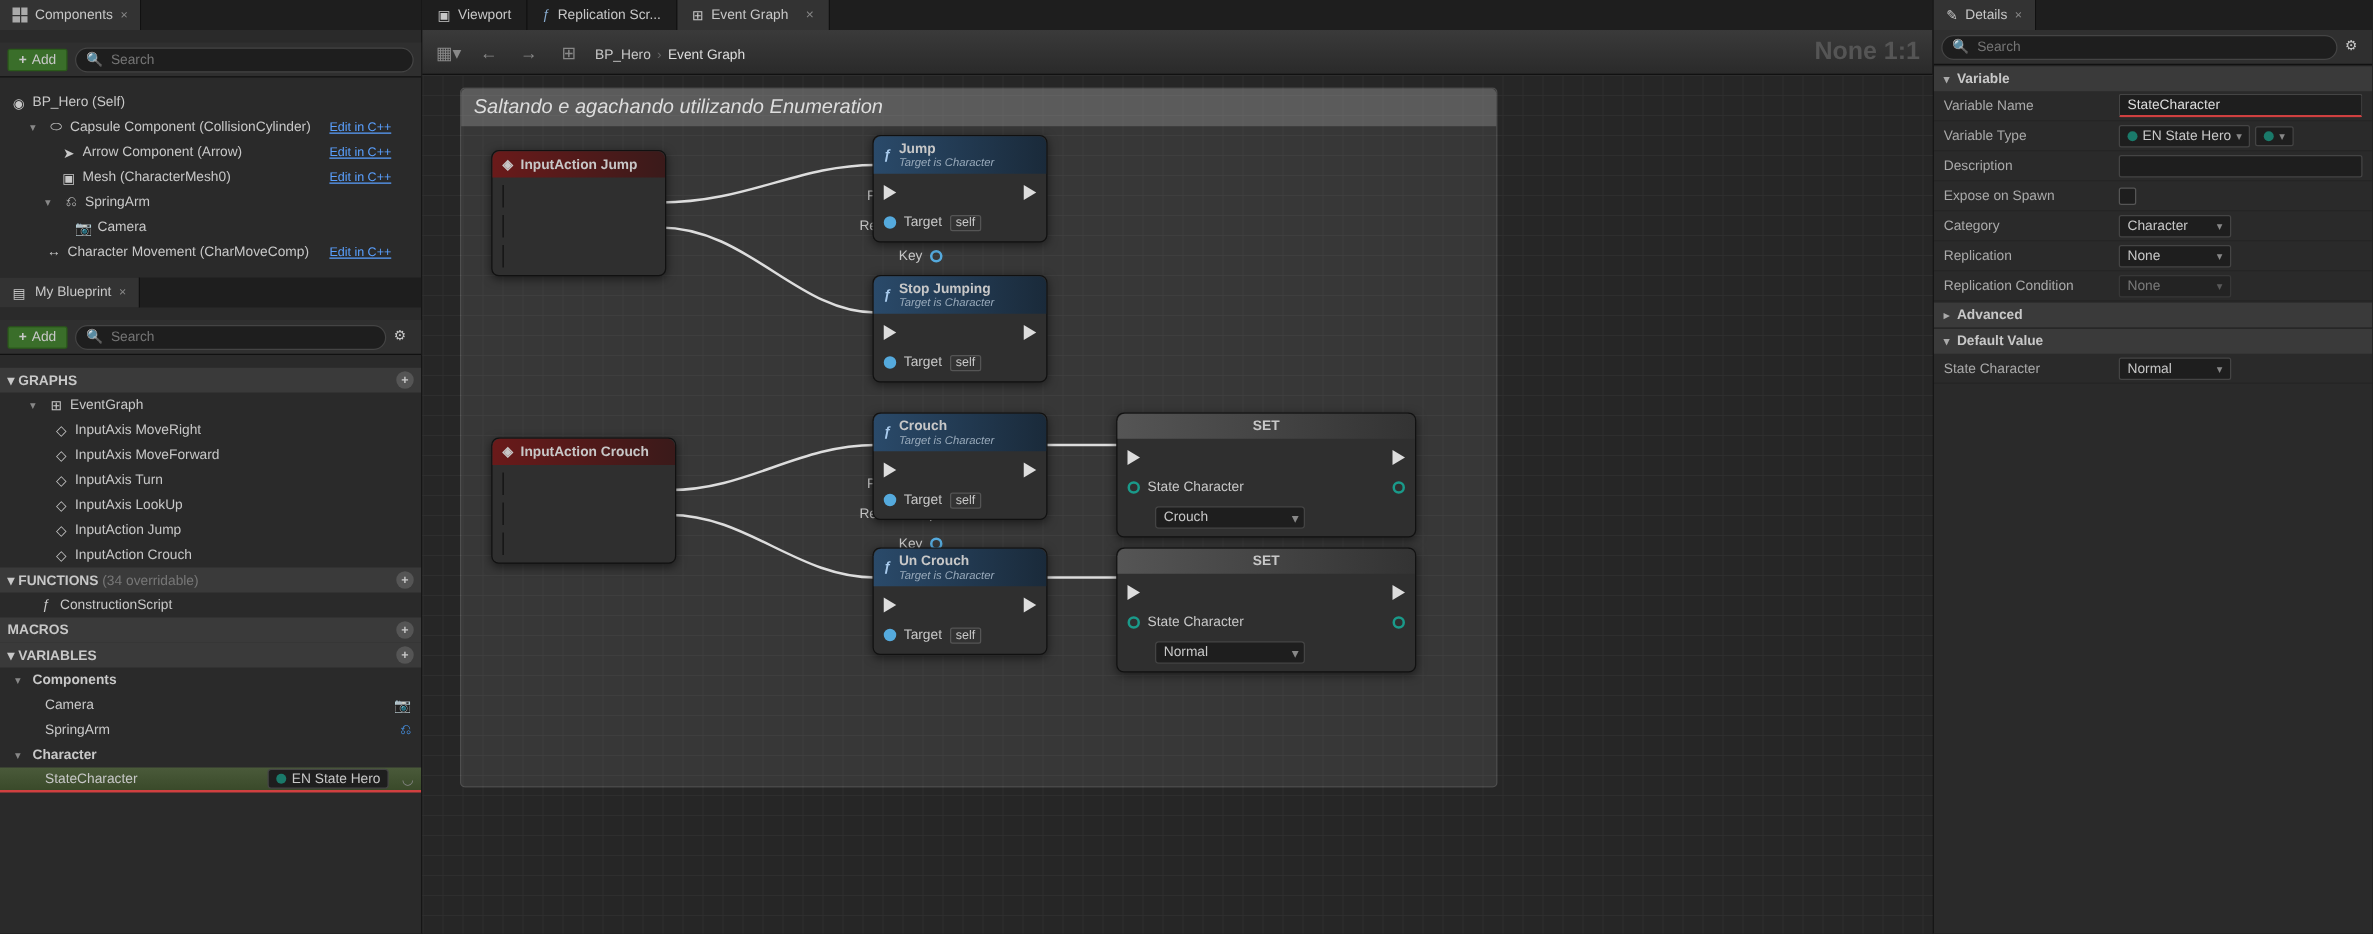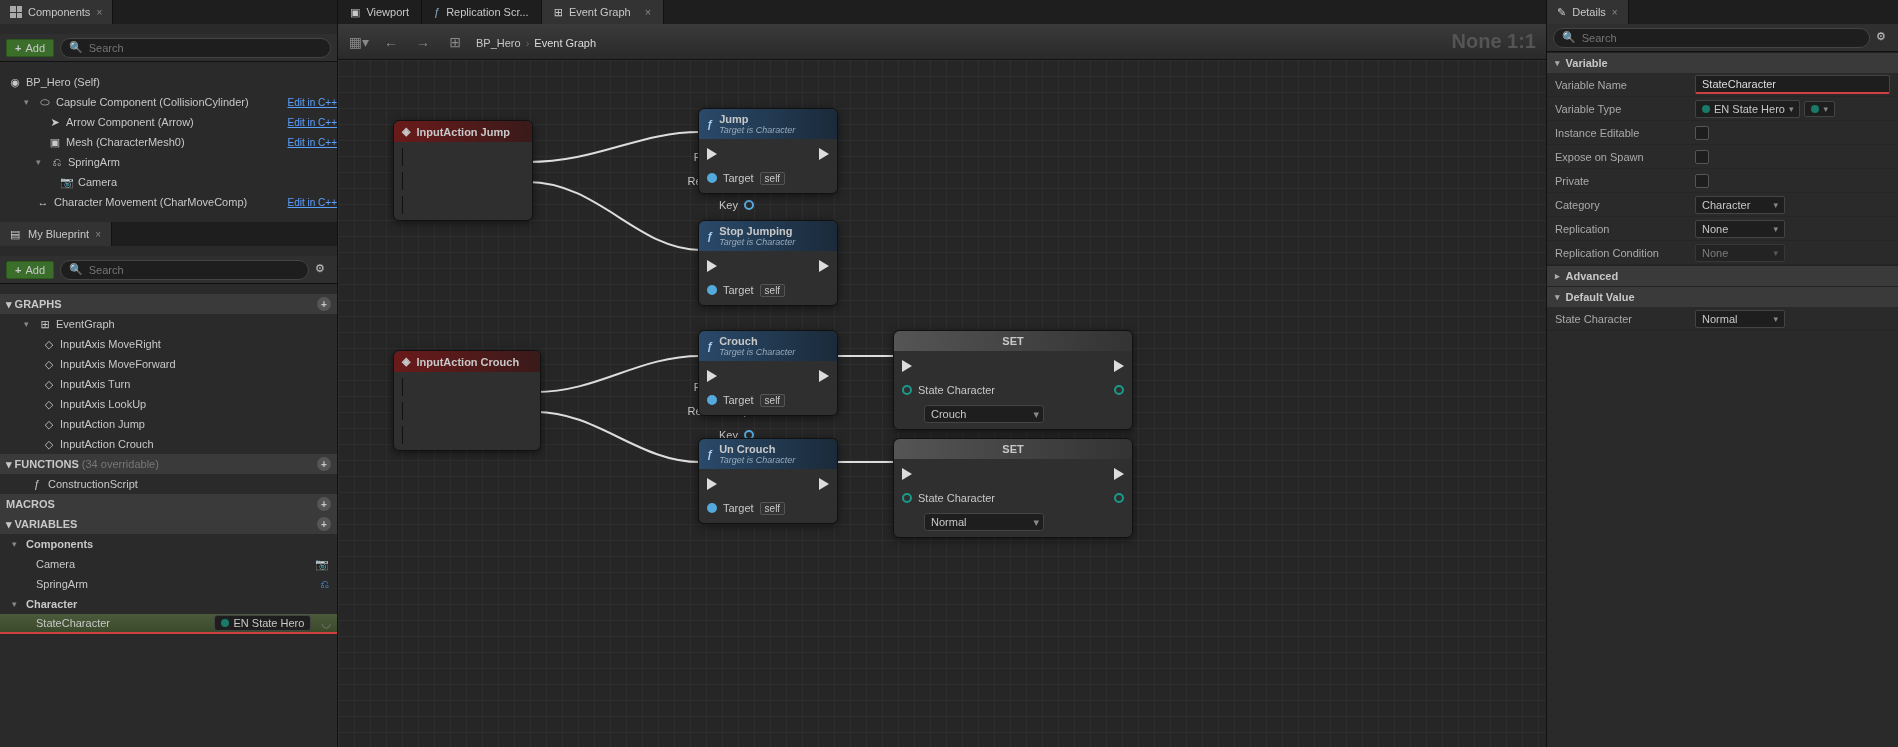--- a/index.html
+++ b/index.html
@@ -24,21 +24,21 @@
 .search input { background: transparent; border: none; outline: none; color: #c8c8c8; flex: 1; }
 .gear { width: 16px; height: 16px; cursor: pointer; }
 
 
 .tree { flex: 1; overflow: auto; }
 .tree-row { height: 20px; display: flex; align-items: center; padding-left: 8px; gap: 4px; cursor: pointer; }
 .tree-row .indent { display: inline-block; }
 .tree-row .arrow { width: 10px; color: #888; font-size: 9px; }
 .tree-row .ico { width: 14px; height: 14px; display: inline-flex; align-items: center; justify-content: center; }
 .tree-row .lbl { flex: 1; white-space: nowrap; overflow: hidden; text-overflow: ellipsis; }
-.tree-row .link { color: #5aa0ff; text-decoration: underline; margin-right: 0; font-size: 10px; }
+.tree-row .link { color: #5aa0ff; text-decoration: underline; margin-right: 24px; font-size: 10px; }
 .section-header { background: #3a3a3a; height: 20px; display: flex; align-items: center; padding: 0 6px; font-weight: bold; text-transform: uppercase; font-size: 10px; color: #aaa; justify-content: space-between; }
 .section-header .addcircle { width: 14px; height: 14px; border-radius: 50%; background: #555; display: flex; align-items: center; justify-content: center; font-size: 10px; cursor: pointer; }
 .var-row-sel { background: linear-gradient(#4a5a3a, #3a4a2a); }
 .var-row-sel.underline { border-bottom: 2px solid #d04040; }
 .pill { background: #1e1e1e; border: 1px solid #444; border-radius: 3px; padding: 1px 6px; display: flex; align-items: center; gap: 4px; }
 .enum-dot { width: 8px; height: 8px; border-radius: 50%; background: #1a7a6a; }
 .eye { color: #888; }
 
 
 .center-tabs { height: 24px; display: flex; background: #1e1e1e; align-items: center; }
@@ -300,20 +300,23 @@
   <div class="crumb">
     <span class="navbtn">▦▾</span>
     <span class="navbtn">←</span>
     <span class="navbtn">→</span>
     <span class="navbtn">⊞</span>
     <span class="path"><span>BP_Hero</span> <span style="color:#666">›</span> <span class="cur">Event Graph</span></span>
     <span class="zoom">None 1:1</span>
   </div>
 
   <div class="canvas">
+    <div class="comment-box" style="left:30px;top:10px;width:830px;height:560px">
+      <div class="comment-title">Saltando e agachando utilizando Enumeration</div>
+    </div>
 
     <svg class="wires">
       <path d="M190 102 C260 102 300 72 362 72"></path>
       <path d="M190 122 C260 122 300 190 362 190"></path>
       <path d="M198 332 C260 332 300 296 362 296"></path>
       <path d="M198 352 C260 352 300 402 362 402"></path>
       <path d="M498 296 C530 296 540 296 560 296"></path>
       <path d="M498 402 C530 402 540 402 560 402"></path>
     </svg>
 
@@ -524,33 +527,27 @@
         <div class="combo">
             <span class="enum-dot"></span>
             <span>EN State Hero</span>
           </div>
         <div class="combo" style="min-width:20px">
             <span class="enum-dot"></span>
           </div>
       </span>
     </div>
     <div class="prop-row">
-      <span class="plabel">Instance Editable</span>
-      <span class="pval">
-          <span class="checkbox"></span>
+      <span class="plabel">Description</span>
+      <span class="pval">
+          <input class="text-input" style="">
         </span>
     </div>
     <div class="prop-row">
       <span class="plabel">Expose on Spawn</span>
-      <span class="pval">
-          <span class="checkbox"></span>
-        </span>
-    </div>
-    <div class="prop-row">
-      <span class="plabel">Private</span>
       <span class="pval">
           <span class="checkbox"></span>
         </span>
     </div>
     <div class="prop-row">
       <span class="plabel">Category</span>
       <span class="pval">
           <div class="combo">
             <span>Character</span>
           </div>

